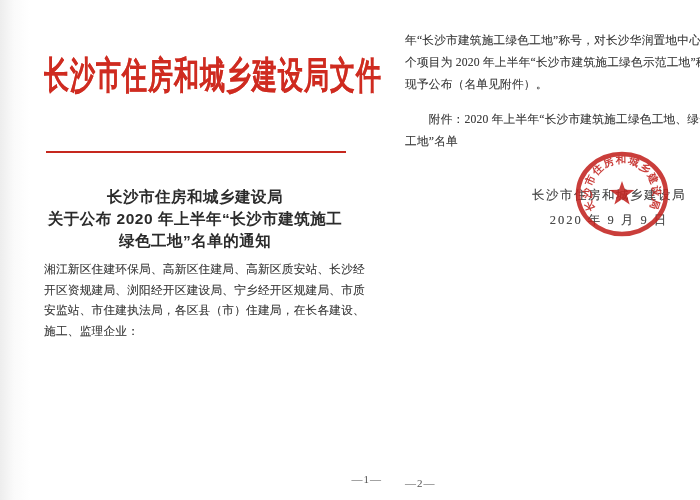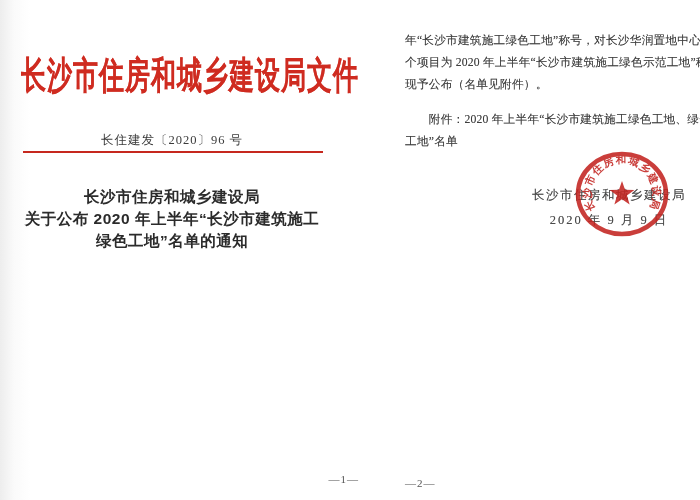--- a/index.html
+++ b/index.html
@@ -8,21 +8,21 @@
     background:#ffffff;
     font-family:"Liberation Serif","DejaVu Serif",serif;
     position:relative;overflow:hidden;
   }
   .canvas{
     position:absolute;inset:0;
     background:linear-gradient(90deg,#ededed 0px,#fafafa 14px,#ffffff 30px);
     filter:blur(0.25px);
   }
   .page{position:absolute;top:0;height:500px;}
-  .page1{left:21px;width:302px;}
+  .page1{left:44px;width:302px;}
   .page2{left:405px;width:292px;}
 
   .header-title{
     position:absolute;top:50px;left:0;width:100%;
     text-align:center;
     color:#cf2b20;
     font-size:25px;font-weight:bold;
     letter-spacing:1px;white-space:nowrap;
     transform:scaleY(1.5);transform-origin:50% 0;
     text-shadow:0 0 0.5px rgba(207,43,32,.7);
@@ -74,25 +74,28 @@
     opacity:0.88;
   }
 </style>
 </head>
 <body>
 
 <div class="canvas">
 
   <div class="page page1">
     <div class="header-title">长沙市住房和城乡建设局文件</div>
-    <div class="doc-number">长住建发〔2020〕96 号</div>
     <div class="red-line"></div>
     <div class="doc-title">长沙市住房和城乡建设局
 关于公布 2020 年上半年“长沙市建筑施工
 绿色工地”名单的通知</div>
+    <div class="body-para p1-recipients">湘江新区住建环保局、高新区住建局、高新区质安站、长沙经
+开区资规建局、浏阳经开区建设局、宁乡经开区规建局、市质
+安监站、市住建执法局，各区县（市）住建局，在长各建设、
+施工、监理企业：</div>
     <div class="page-num pn1">—1—</div>
   </div>
 
   <div class="page page2">
     <div class="body-para p2-body">年“长沙市建筑施工绿色工地”称号，对长沙华润置地中心等 26
 个项目为 2020 年上半年“长沙市建筑施工绿色示范工地”称号，
 现予公布（名单见附件）。</div>
     <div class="body-para p2-attachment">　　附件：2020 年上半年“长沙市建筑施工绿色工地、绿色示范
 工地”名单</div>
 

